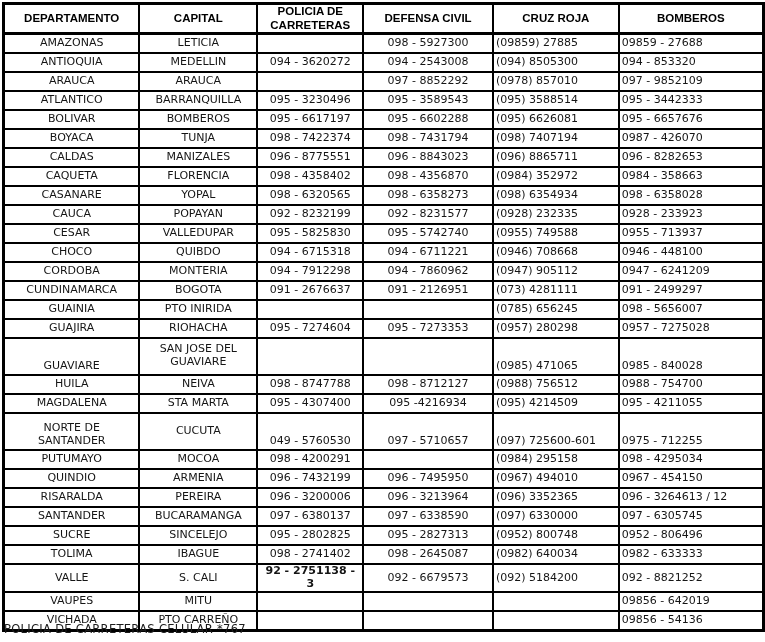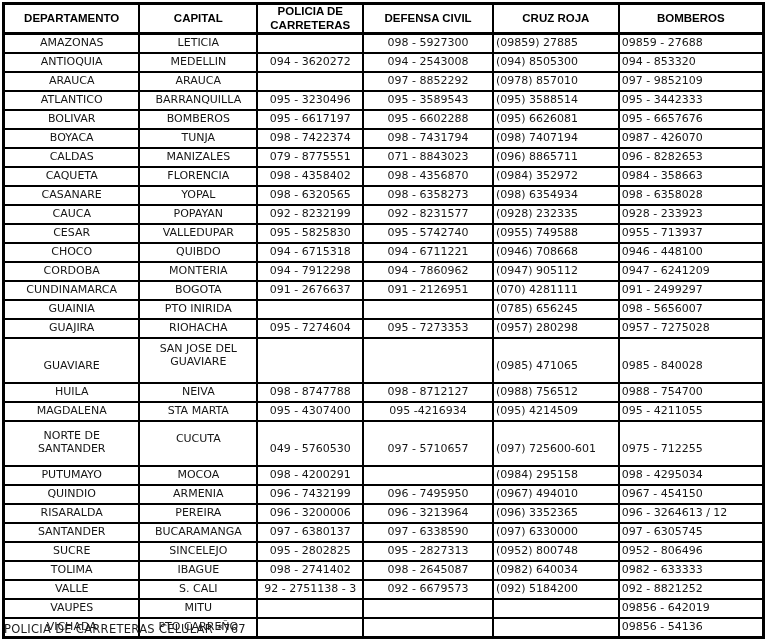--- a/index.html
+++ b/index.html
@@ -39,23 +39,23 @@
     font-weight: bold;
     font-size: 11.5px;
     color: #000;
     text-align: center;
     height: 27px;
     border-bottom: 3px solid #000;
     white-space: pre-line;
   }
   td.c-dep, td.c-cap, td.c-pol, td.c-def { text-align: center; }
   td.c-cruz, td.c-bomb { text-align: left; }
-  tr.tall td { height: 34px; vertical-align: bottom; padding-bottom: 9px; }
+  tr.tall td { height: 34px; vertical-align: bottom; padding-bottom: 1px; }
   tr.tall td.c-cap { vertical-align: middle; }
-  td.clip { white-space: nowrap; overflow: hidden; }
+  td.clip { white-space: nowrap; overflow: hidden; font-weight: bold; }
   .footer-note {
     position: absolute;
     left: 4px;
     top: 622px;
     font-size: 11.5px;
     color: #1c1c1c;
     letter-spacing: 0.3px;
     text-align: center;
   }
 </style>
@@ -129,22 +129,22 @@
           <td class="c-dep">BOYACA</td>
           <td class="c-cap">TUNJA</td>
           <td class="c-pol">098 - 7422374</td>
           <td class="c-def">098 - 7431794</td>
           <td class="c-cruz">(098) 7407194</td>
           <td class="c-bomb">0987 - 426070</td>
         </tr>
         <tr>
           <td class="c-dep">CALDAS</td>
           <td class="c-cap">MANIZALES</td>
-          <td class="c-pol">079 - 8775551</td>
-          <td class="c-def">071 - 8843023</td>
+          <td class="c-pol">096 - 8775551</td>
+          <td class="c-def">096 - 8843023</td>
           <td class="c-cruz">(096) 8865711</td>
           <td class="c-bomb">096 - 8282653</td>
         </tr>
         <tr>
           <td class="c-dep">CAQUETA</td>
           <td class="c-cap">FLORENCIA</td>
           <td class="c-pol">098 - 4358402</td>
           <td class="c-def">098 - 4356870</td>
           <td class="c-cruz">(0984) 352972</td>
           <td class="c-bomb">0984 - 358663</td>
@@ -187,21 +187,21 @@
           <td class="c-pol">094 - 7912298</td>
           <td class="c-def">094 - 7860962</td>
           <td class="c-cruz">(0947) 905112</td>
           <td class="c-bomb">0947 - 6241209</td>
         </tr>
         <tr>
           <td class="c-dep">CUNDINAMARCA</td>
           <td class="c-cap">BOGOTA</td>
           <td class="c-pol">091 - 2676637</td>
           <td class="c-def">091 - 2126951</td>
-          <td class="c-cruz">(070) 4281111</td>
+          <td class="c-cruz">(073) 4281111</td>
           <td class="c-bomb">091 - 2499297</td>
         </tr>
         <tr>
           <td class="c-dep">GUAINIA</td>
           <td class="c-cap">PTO INIRIDA</td>
           <td class="c-pol"></td>
           <td class="c-def"></td>
           <td class="c-cruz">(0785) 656245</td>
           <td class="c-bomb">098 - 5656007</td>
         </tr>

